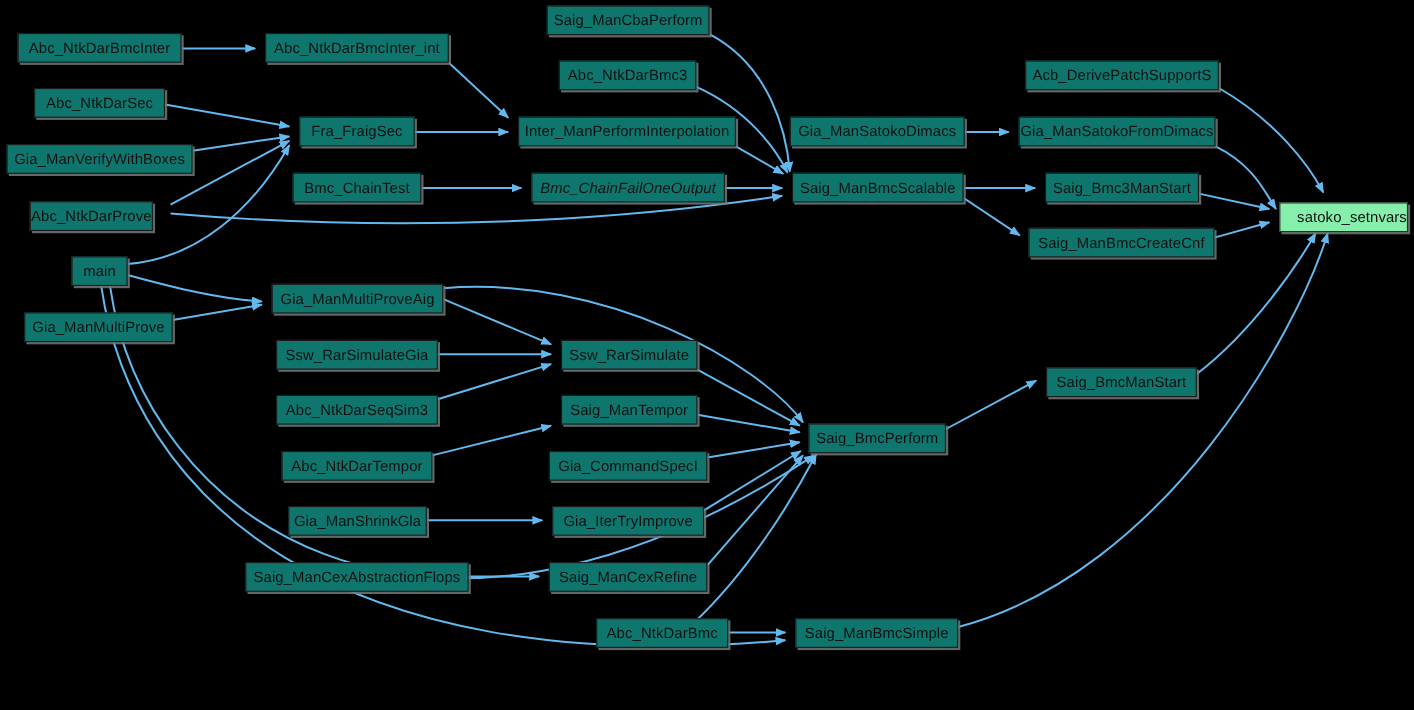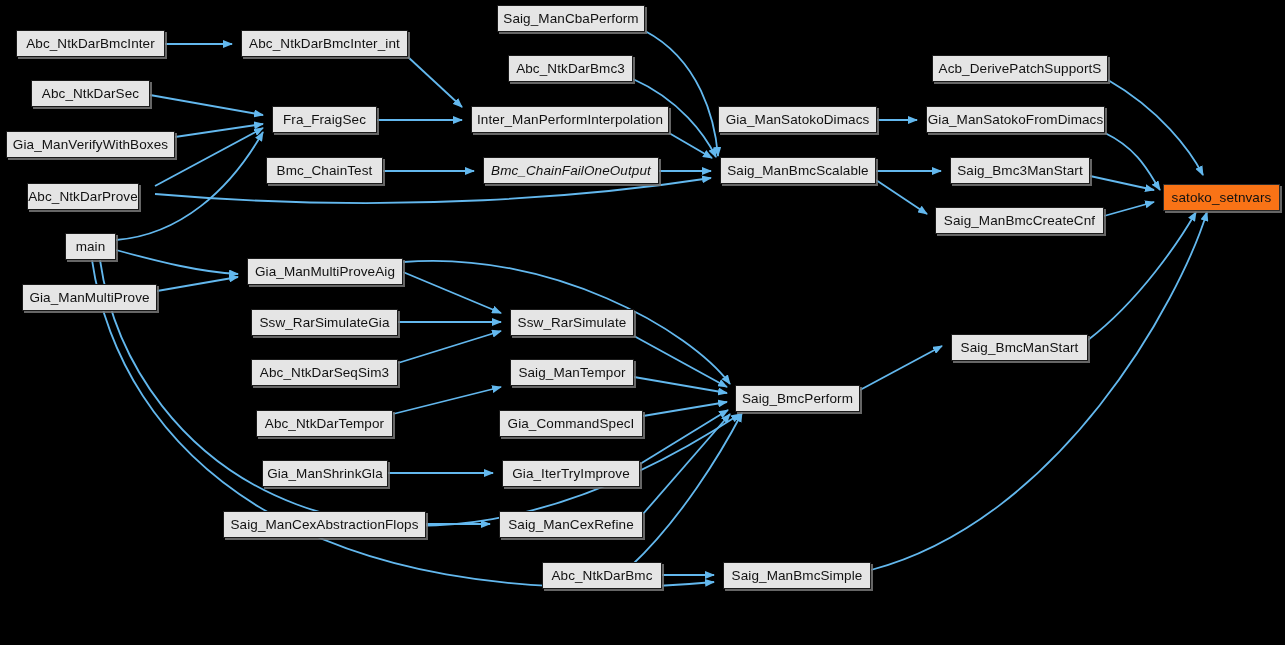--- a/index.html
+++ b/index.html
@@ -1,25 +1,25 @@
 <!DOCTYPE html>
 <html><head>
 <meta charset="utf-8">
 <style>
   html,body{margin:0;padding:0;background:#000;}
   #root{position:relative;width:1285px;height:645px;background:#000;overflow:hidden;
         font-family:"Liberation Sans", sans-serif;}
   svg.edges{position:absolute;left:0;top:0;width:1285px;height:645px;}
   .node{position:absolute;box-sizing:border-box;
         display:flex;align-items:center;justify-content:center;
-        background:#e5e5e5;border:1px solid #1a1a1a;
+        background:#0f766e;border:1px solid #1a1a1a;
         box-shadow:2px 2px 0 rgba(120,120,120,0.85);
         color:#111;white-space:nowrap;}
   .node .lbl{font-size:13.5px;line-height:1;letter-spacing:0.1px;}
-  .node.highlight{background:#f97316;border-color:#2b2b2b;}
+  .node.highlight{background:#86efac;border-color:#2b2b2b;justify-content:flex-end;}
 </style>
 </head>
 <body>
 
 <div id="root">
   <svg class="edges" viewBox="0 0 1285 645" xmlns="http://www.w3.org/2000/svg">
     <defs>
       <marker id="ah" markerWidth="10" markerHeight="8" refX="9" refY="4" orient="auto" markerUnits="userSpaceOnUse">
         <path d="M0,0 L10,4 L0,8 z" fill="#63b8ee"></path>
       </marker>

